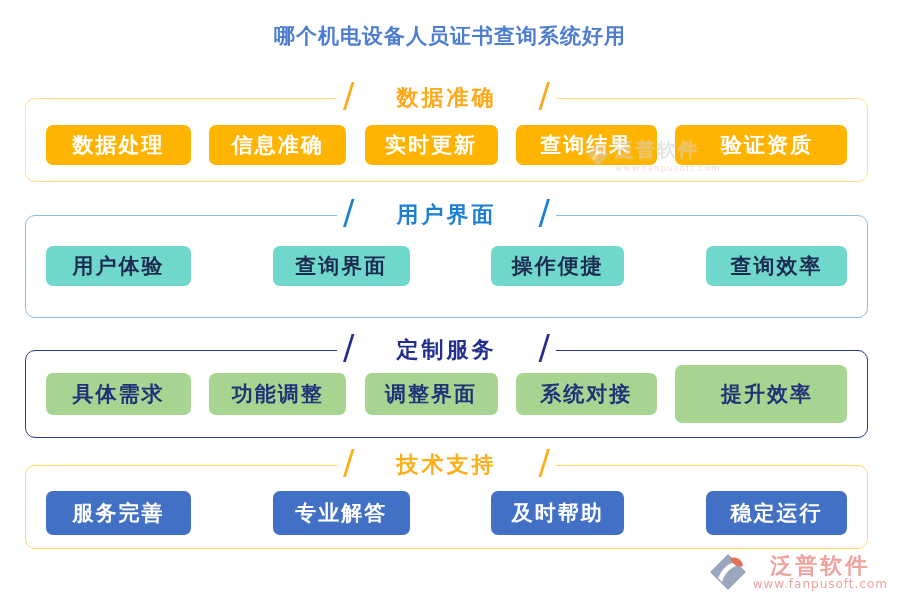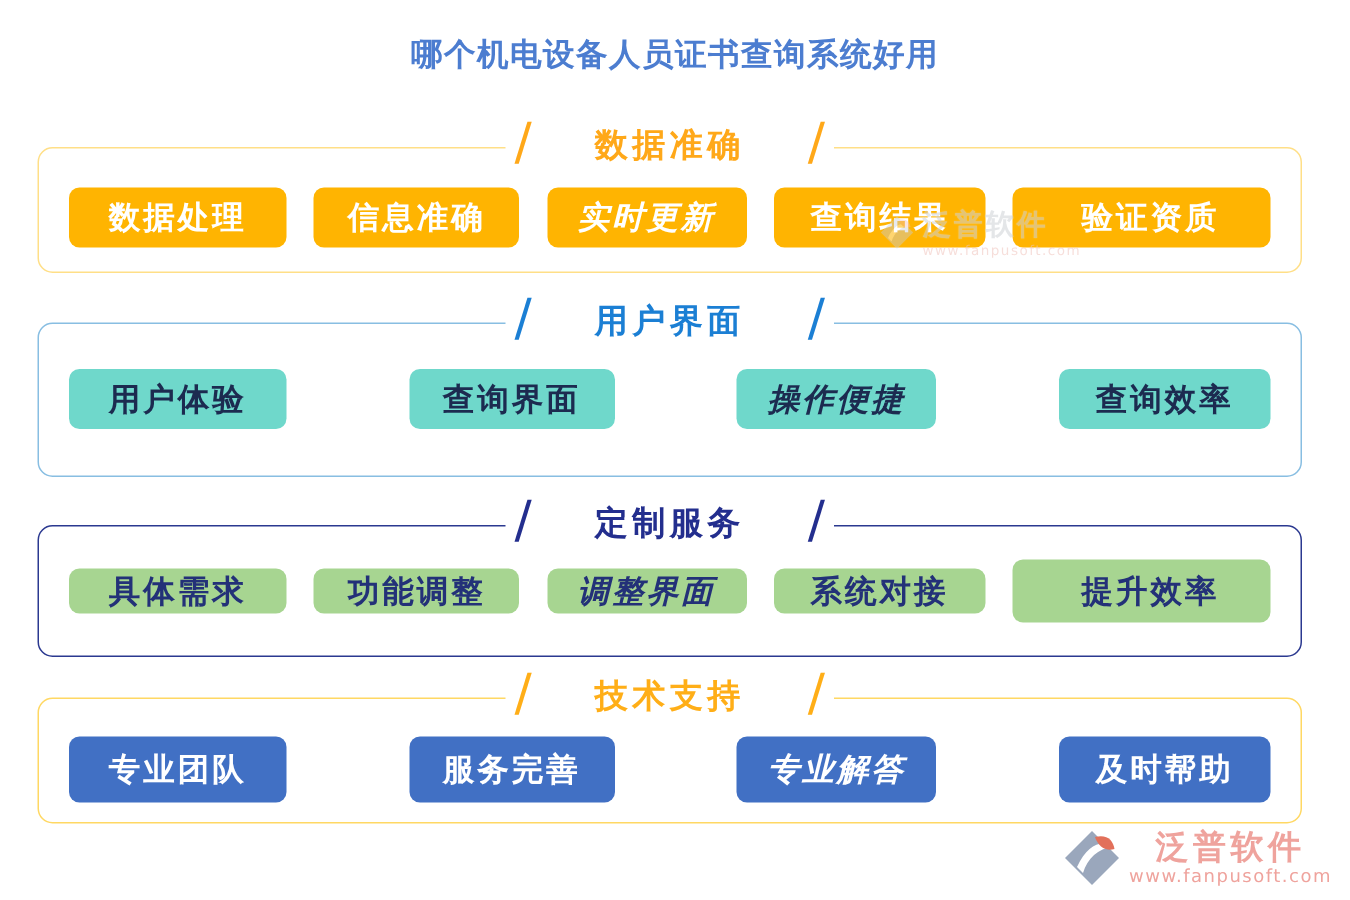--- a/index.html
+++ b/index.html
@@ -51,26 +51,26 @@
   .s3 .row{top:20px;height:54px;}
   .pill{
     display:flex;align-items:center;justify-content:center;
     height:40px;border-radius:7px;
     background:var(--btn);color:var(--btn-text);
     font-size:21px;font-weight:700;letter-spacing:2px;
     box-sizing:border-box;white-space:nowrap;
   }
   .pill:nth-child(1){width:145px;}
   .pill:nth-child(2){width:137px;}
-  .pill:nth-child(3){width:133px;font-style:italic;}
+  .pill:nth-child(3){width:133px;}
   .pill:nth-child(4){width:141px;}
   .pill:nth-child(5){width:172px;padding-left:12px;}
   .s1 .pill:nth-child(5){width:132px;}
-  .s2 .pill{height:30px;}
-  .s2 .pill:nth-child(5){height:42px;}
+  .s2 .pill{height:42px;}
+  .s2 .pill:nth-child(5){height:58px;}
   .s3 .pill{height:44px;}
   .s3 .pill:nth-child(5){height:54px;}
   
   .watermark{
     position:absolute;left:586px;top:137px;z-index:6;
     display:flex;align-items:center;gap:5px;
     opacity:0.55;pointer-events:none;
   }
   .watermark .wm-text{
     font-size:19px;font-weight:700;color:#cfd2d6;letter-spacing:2px;
@@ -150,24 +150,24 @@
 
 <section class="group s3" style="--border: #ffd863; --title: #ffae17; --btn: #4170c4; --btn-text: #ffffff;">
   <div class="hdr">
     <span class="hdr-inner">
       <span class="slash">/</span>
       <h2 class="hdr-title">技术支持</h2>
       <span class="slash">/</span>
     </span>
   </div>
   <div class="row">
-    <div class="pill">专业团队</div>
     <div class="pill">服务完善</div>
     <div class="pill">专业解答</div>
     <div class="pill">及时帮助</div>
+    <div class="pill">稳定运行</div>
   </div>
 </section>
 
 <div class="watermark">
   <svg class="wm-icon" width="24" height="24" viewBox="0 0 40 40">
     <path d="M2,20 L20,2 L38,20 L20,38 Z" fill="#c9ced6"></path>
     <path d="M10,26 C17,11 26,8 34,12 C24,14 17,20 14,30 Z" fill="#ffffff"></path>
     <path d="M22,6 C30,4 34,8 35,14 C29,16 24,12 22,6 Z" fill="#f0c0b8"></path>
   </svg>
   <div>

